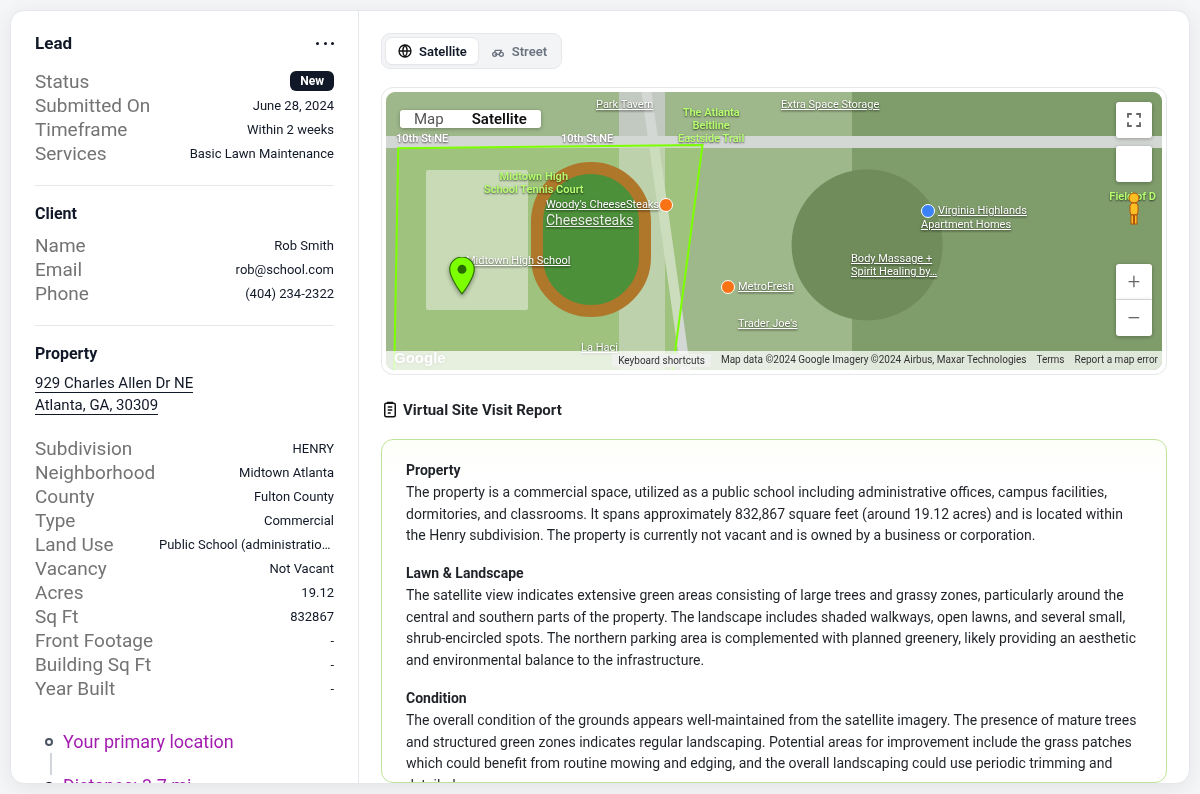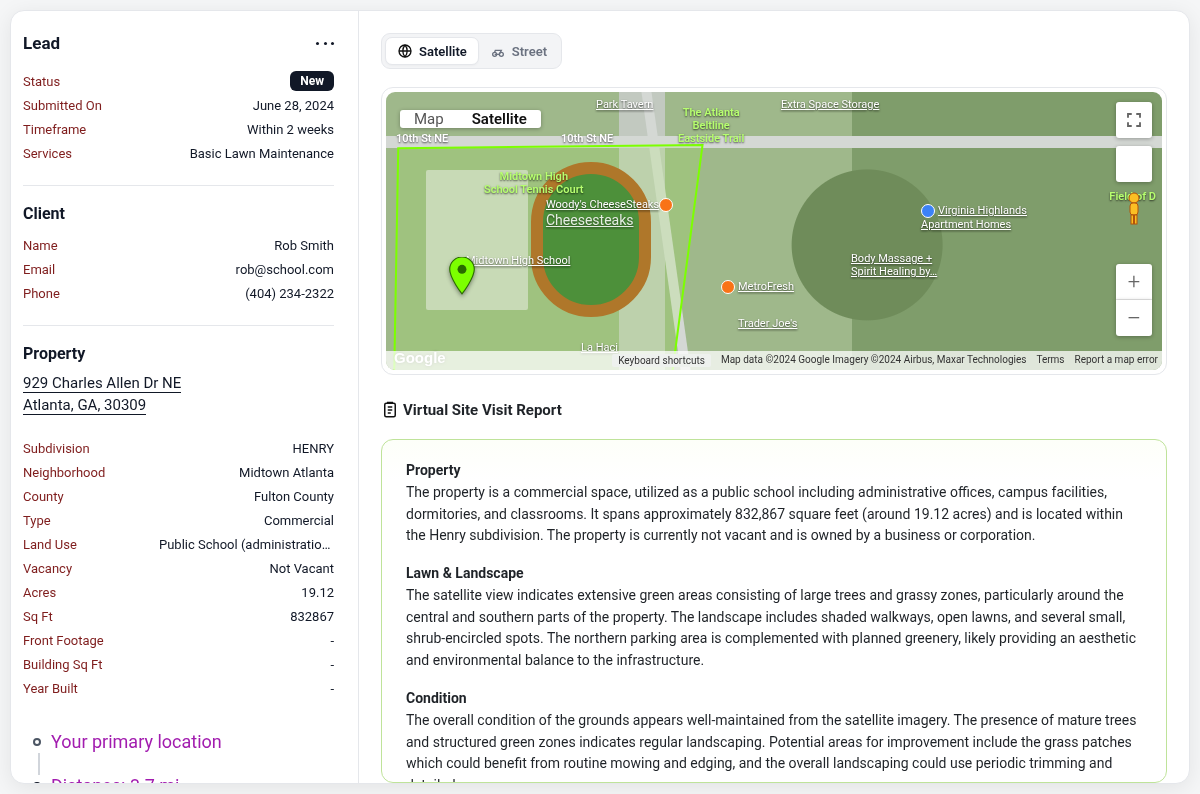--- a/index.html
+++ b/index.html
@@ -17,31 +17,31 @@
     background:#fff;
     border:1px solid #e5e7eb;
     border-radius:14px;
     box-shadow:0 4px 22px rgba(0,0,0,.08);
     display:flex;
     overflow:hidden;
   }
   
   .sidebar {
     width:348px;
-    padding:22px 24px 20px 12px;
+    padding:22px 24px 20px 24px;
     border-right:1px solid #e5e7eb;
     overflow:hidden;
   }
   .sb-header { display:flex; align-items:center; justify-content:space-between; }
   .sb-title { font-size:17px; font-weight:700; color:#111827; }
   .more { width:18px; height:18px; display:flex; align-items:center; justify-content:space-between; cursor:pointer;}
   .more span { width:3px; height:3px; border-radius:50%; background:#111827; }
   .kv-list { margin-top:16px; }
   .kv { display:flex; justify-content:space-between; align-items:center; height:24px; }
-  .kv .k { color:#7f1d1d; font-size:13px; }
+  .kv .k { color:#737373; font-size:19px; }
   .kv .v { color:#111827; font-size:13px; text-align:right; white-space:nowrap; overflow:hidden; text-overflow:ellipsis; max-width:175px;}
   .pill { background:#111827; color:#fff; font-size:12px; font-weight:700; padding:3px 10px 3px 10px; border-radius:6px; }
   hr.sep { border:none; border-top:1px solid #e5e7eb; margin:20px 0 18px 0;}
   .section-h { font-size:16px; font-weight:700; color:#111827; margin-bottom:10px;}
   .link-u { color:#111827; border-bottom:1px solid #111827; padding-bottom:1px; cursor:pointer;}
   .addr { font-size:15px; color:#111827; line-height:1.45; }
   .addr span { border-bottom:1px solid #111827; }
   .legend { margin-top:30px; }
   .legend-row { display:flex; align-items:center; height:22px; }
   .legend-row .sym { width:28px; display:flex; justify-content:center; }

